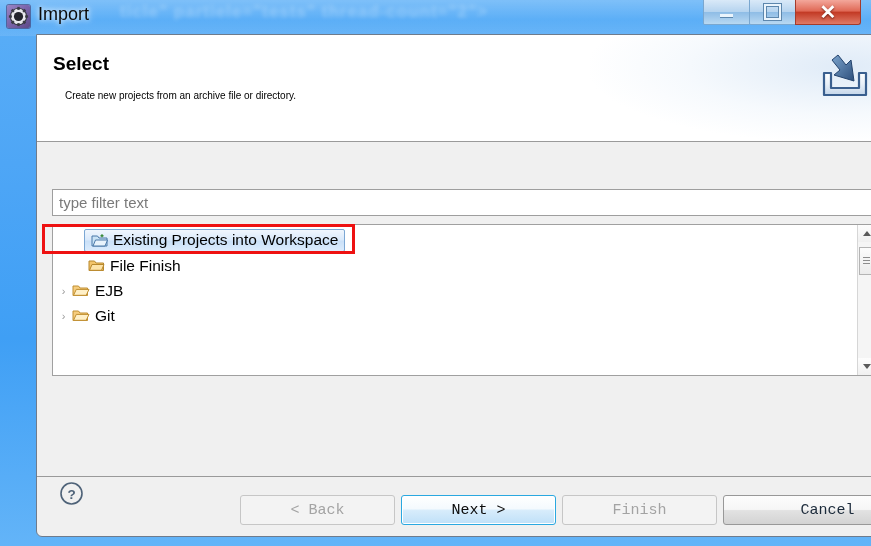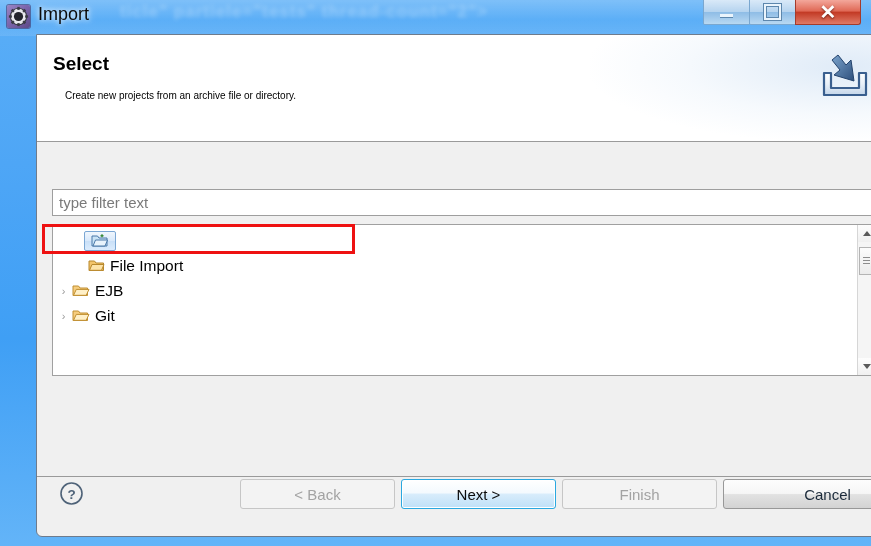--- a/index.html
+++ b/index.html
@@ -320,24 +320,24 @@
     height: 1px;
     background: #9a9a9a;
   }
   .help-icon {
     position: absolute;
     left: 22px; top: 446px;
     width: 25px; height: 25px;
   }
   .btn {
     position: absolute;
-    top: 444px;
+    top: 460px;
     height: 30px;
     box-sizing: border-box;
-    font-family: Liberation Sans, sans-serif;
+    font-family: Liberation Mono, monospace;
     font-size: 15px;
     border-radius: 3px;
     cursor: default;
     display: flex;
     align-items: center;
     justify-content: center;
   }
   .btn.normal {
     background: linear-gradient(to bottom, #fdfdfd 0%, #f6f6f6 48%, #e2e2e2 52%, #d3d3d3 100%);
     border: 1px solid #989898;
@@ -448,32 +448,33 @@
           <div class="tree-row depth1 selected">
             <span class="indent"></span>
             <span class="selbox">
               <span class="ticon">
                 <svg width="17" height="15" viewBox="0 0 17 15">
                   <path d="M1,3 L6.5,3 L8,5 L16,5 L16,13 L1,13 Z" fill="#c9e3f6" stroke="#4a78a8" stroke-width="1"></path>
                   <path d="M2,13 L4.5,7 L16.5,7 L14,13 Z" fill="#e8f3fc" stroke="#4a78a8" stroke-width="1"></path>
                   <path d="M11,1.2 L11,4.2 M9.5,2.7 L12.5,2.7" stroke="#3a8a3a" stroke-width="1.4"></path>
                 </svg>
               </span>
+              <span class="tlabel">Existing Projects into Workspace</span>
             </span>
           </div>
 
           <div class="tree-row depth1">
             <span class="indent"></span>
             <span class="ticon">
               <svg width="17" height="15" viewBox="0 0 17 15">
                 <path d="M1,3 L6.5,3 L8,5 L15.5,5 L15.5,12.5 L1,12.5 Z" fill="#f3c46a" stroke="#b8882c" stroke-width="1"></path>
                 <path d="M1.5,12.3 L4,6.5 L16,6.5 L13.5,12.3 Z" fill="#fde3a8" stroke="#b8882c" stroke-width="1"></path>
               </svg>
             </span>
-            <span class="tlabel">File Import</span>
+            <span class="tlabel">File Finish</span>
           </div>
 
 
           <div class="tree-row depth0">
             <span class="expander">›</span>
             <span class="ticon">
               <svg width="18" height="15" viewBox="0 0 18 15">
                 <path d="M1,3 L6.5,3 L8,5 L15.5,5 L15.5,12.5 L1,12.5 Z" fill="#f6cd7e" stroke="#c08f31" stroke-width="1"></path>
                 <path d="M1.5,12.3 L4.3,6.4 L17,6.4 L14.2,12.3 Z" fill="#fff0c8" stroke="#c08f31" stroke-width="1"></path>
               </svg>

